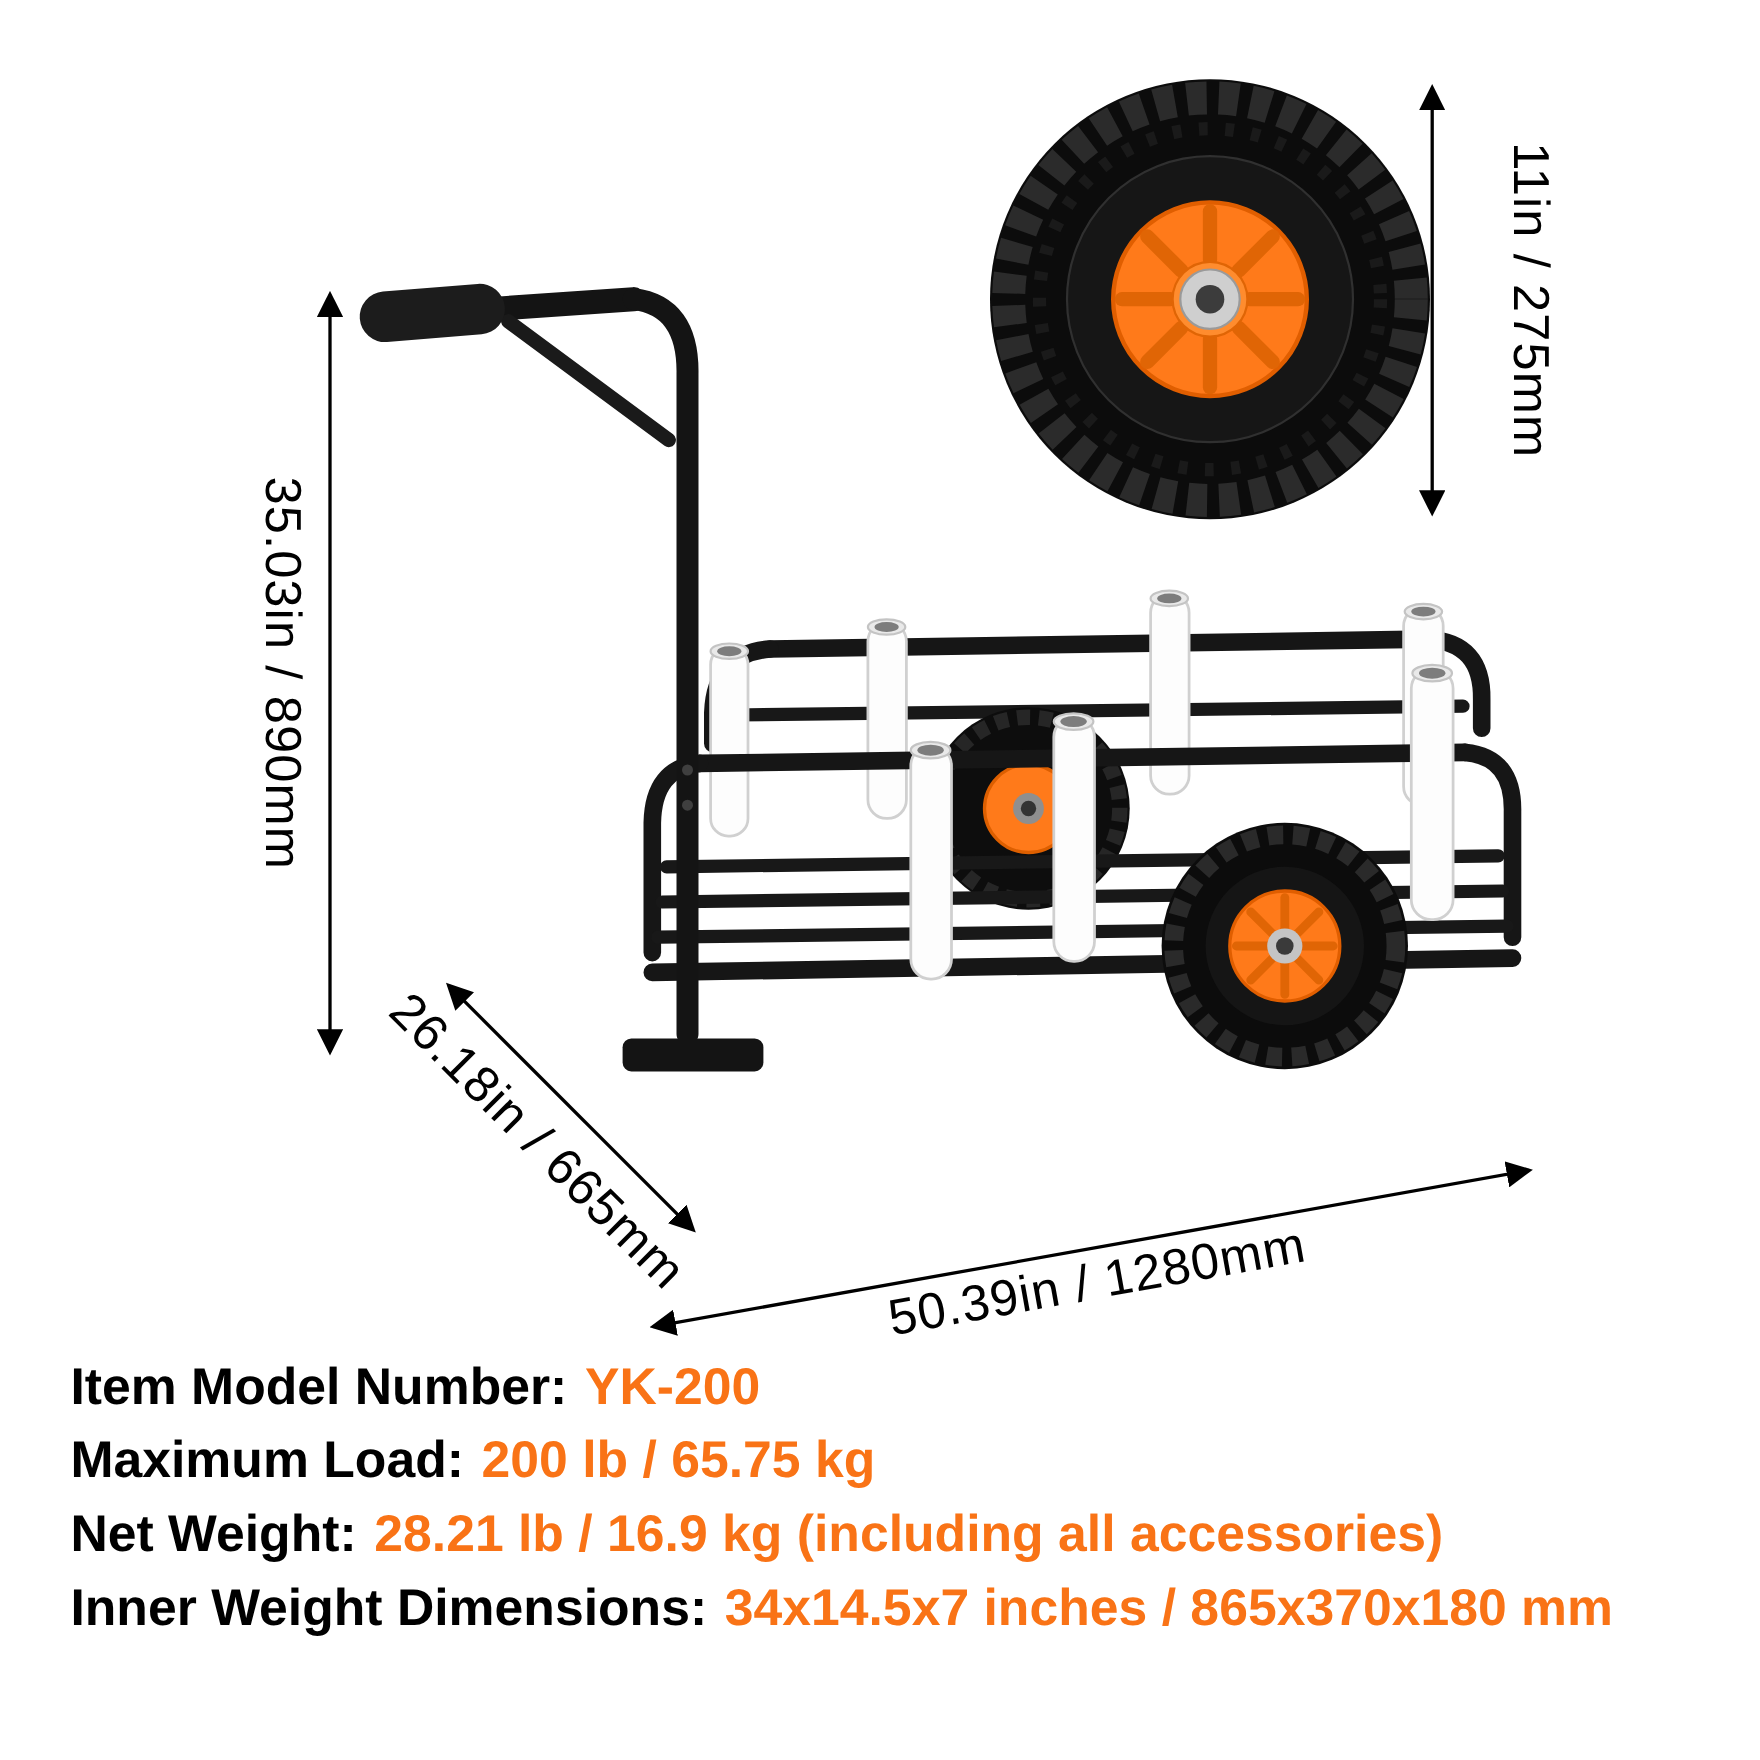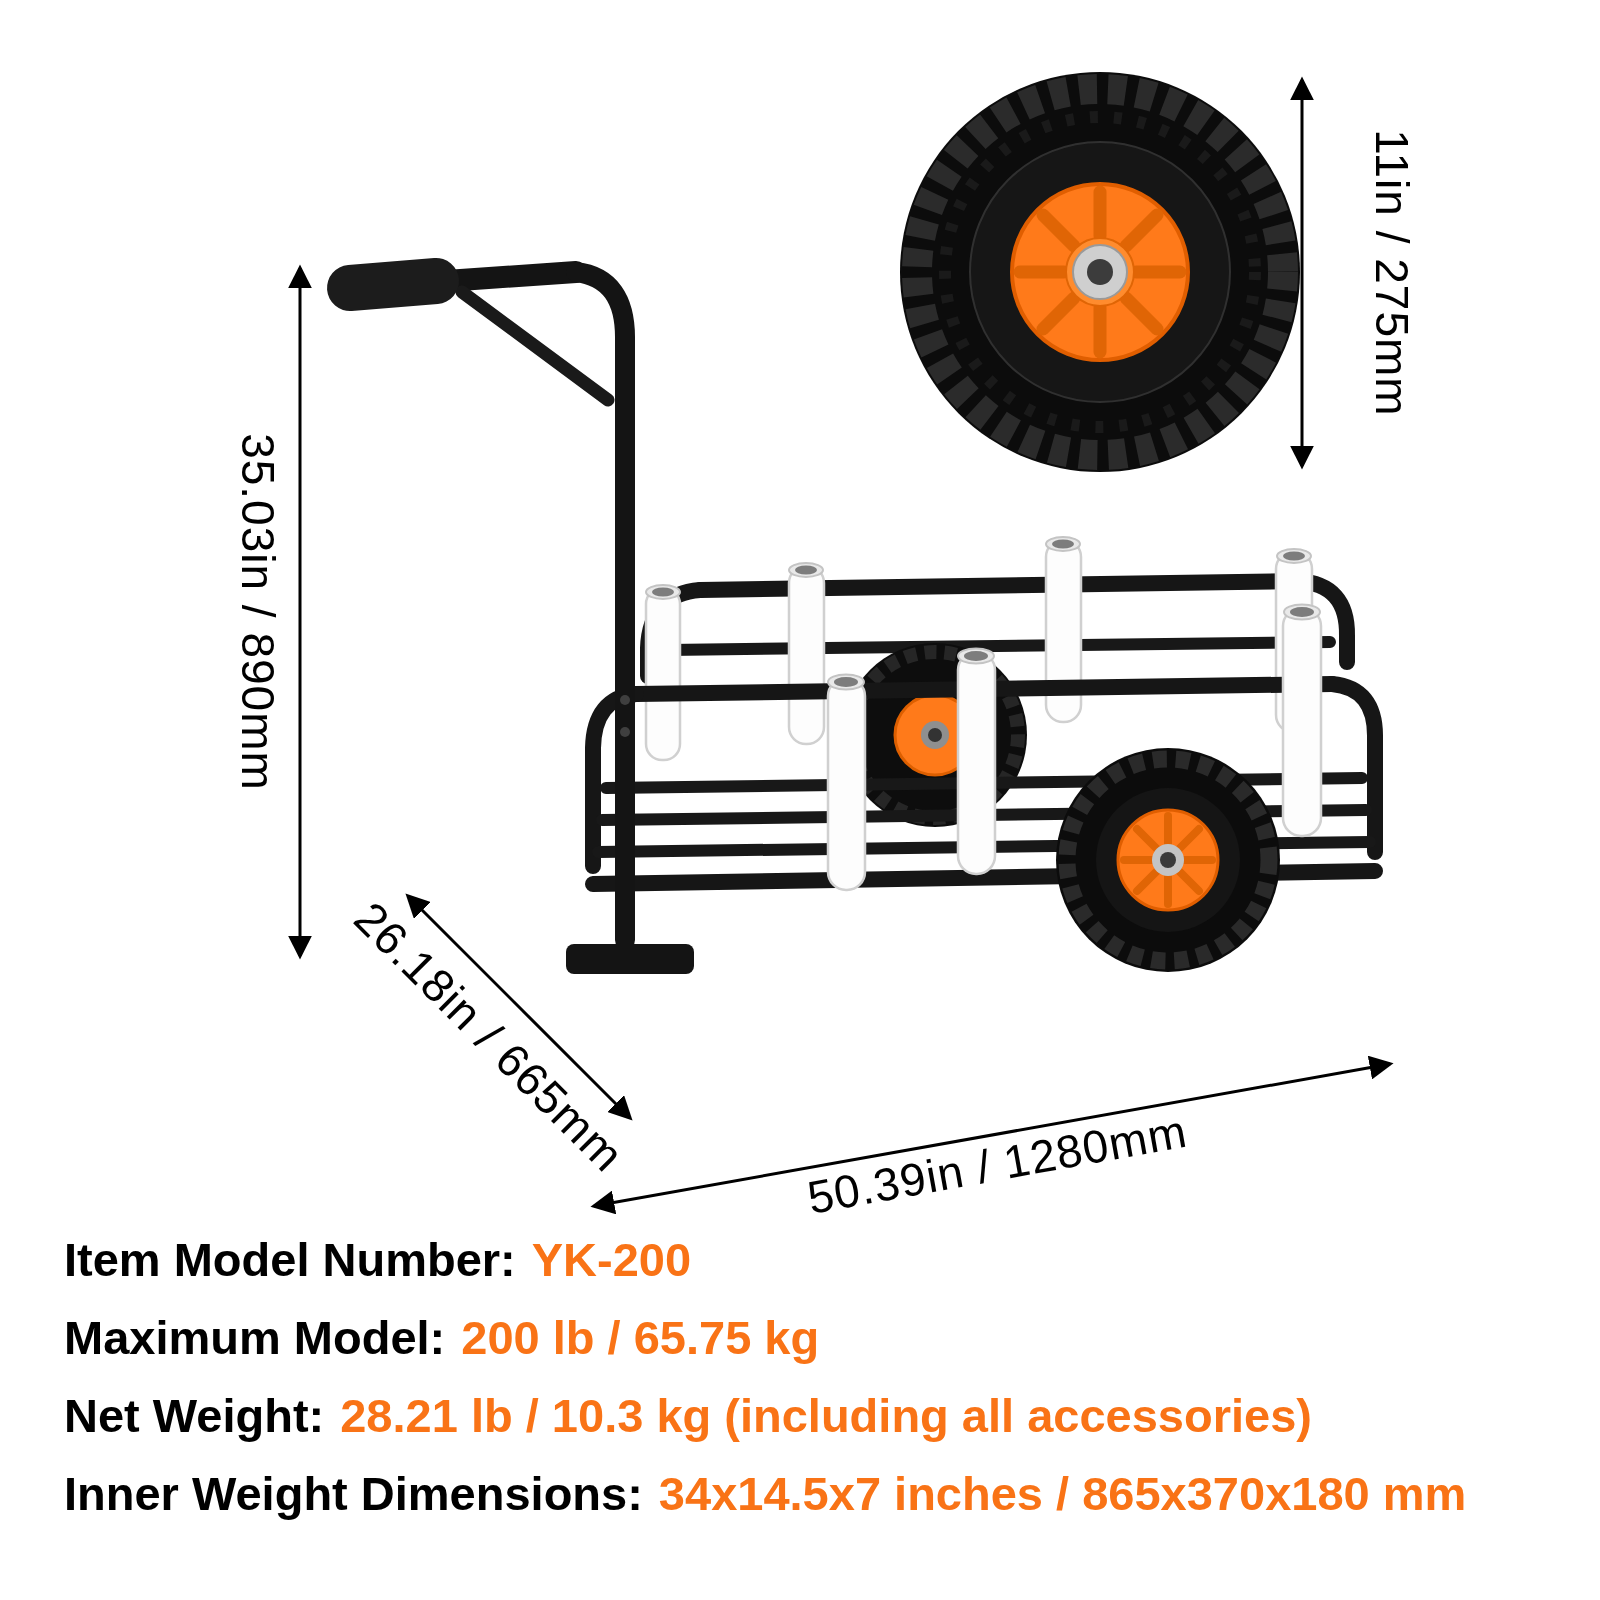--- a/index.html
+++ b/index.html
@@ -26,21 +26,21 @@
     font-size:46px; fill:#000000;
     text-anchor:middle; letter-spacing:1px;
   }
 
   .rod { fill:#fdfdfd; stroke:#d0d0d0; stroke-width:2.5; }
   .rod-open-outer { fill:#e9e9e9; stroke:#c4c4c4; stroke-width:2; }
   .rod-open-inner { fill:#7d7d7d; }
 
   .specs {
     position:absolute; left:64px; top:1232px; width:1500px;
-    display:flex; flex-direction:column; gap:22px;
+    display:flex; flex-direction:column; gap:11px;
     font-weight:bold; font-size:47px; line-height:56px; color:#000000;
   }
   .spec-row { white-space:nowrap; }
   .spec-label { color:#000000; }
   .spec-value { color:#F97316; margin-left:16px; }
 </style>
 </head>
 <body>
 
 <div class="stage">
@@ -184,22 +184,22 @@
       <line class="dim-line" x1="594" y1="1206" x2="1390" y2="1064" marker-start="url(#arrow)" marker-end="url(#arrow)"></line>
       <text class="dim-text" transform="translate(1000,1180) rotate(-10.2)">50.39in / 1280mm</text>
     </g>
   </svg>
 
   <div class="specs">
     <div class="spec-row">
       <span class="spec-label">Item Model Number:</span><span class="spec-value">YK-200</span>
     </div>
     <div class="spec-row">
-      <span class="spec-label">Maximum Model:</span><span class="spec-value">200 lb / 65.75 kg</span>
-    </div>
-    <div class="spec-row">
-      <span class="spec-label">Net Weight:</span><span class="spec-value">28.21 lb / 10.3 kg (including all accessories)</span>
+      <span class="spec-label">Maximum Load:</span><span class="spec-value">200 lb / 65.75 kg</span>
+    </div>
+    <div class="spec-row">
+      <span class="spec-label">Net Weight:</span><span class="spec-value">28.21 lb / 16.9 kg (including all accessories)</span>
     </div>
     <div class="spec-row">
       <span class="spec-label">Inner Weight Dimensions:</span><span class="spec-value">34x14.5x7 inches / 865x370x180 mm</span>
     </div>
   </div>
 </div>
 
 </body></html>

